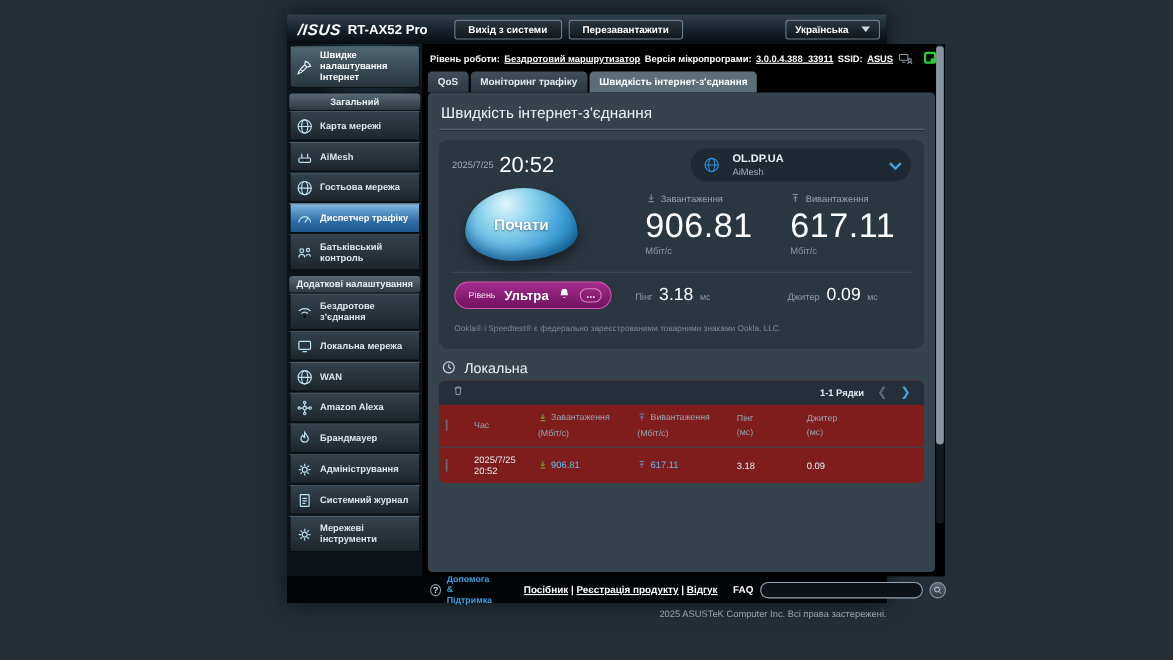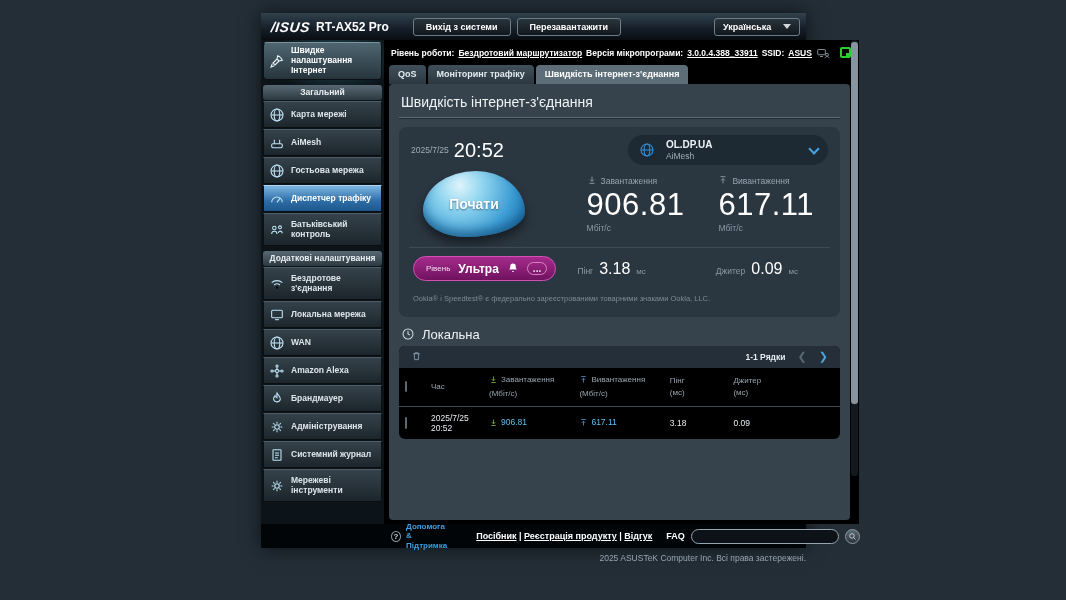--- a/index.html
+++ b/index.html
@@ -107,21 +107,21 @@
   .pjunit { color:#8c9aa5; font-size:8px; }
 
   .legal { display:flex; gap:26px; padding:6px 2px 4px 2px; }
   .legal div { flex:1; color:#7c8b96; font-size:7.5px; line-height:1.55; }
   .legal a { color:#7c8b96; text-decoration:underline; }
 
   .hhead { display:flex; align-items:center; gap:7px; padding:10px 0 4px 2px; }
   .hhead .htitle { color:#eef3f6; font-size:13px; }
   .hhead svg { width:14px; height:14px; stroke:#cfd8de; fill:none; stroke-width:1.8; }
 
-  .hcard { background:#000000; border-radius:6px; overflow:hidden; }
+  .hcard { background:#7f1d1d; border-radius:6px; overflow:hidden; }
   .htool { display:flex; align-items:center; height:22px; padding:0 12px;
     background:#242f39; }
   .htool .trash svg { width:11px; height:12px; stroke:#9fb6c4; fill:none; stroke-width:1.6; }
   .pag { margin-left:auto; display:flex; align-items:center; gap:12px; }
   .pag .ptext { color:#e3ebf0; font-size:8.5px; font-weight:bold; }
   .pag .pprev { color:#5a6a74; font-size:11px; font-weight:bold; cursor:pointer; }
   .pag .pnext { color:#4aa3e0; font-size:11px; font-weight:bold; cursor:pointer; }
 
   .trow { display:grid; grid-template-columns:26px 58px 1.35fr 1.35fr .95fr 1.5fr;
     align-items:center; padding:0 6px; }

